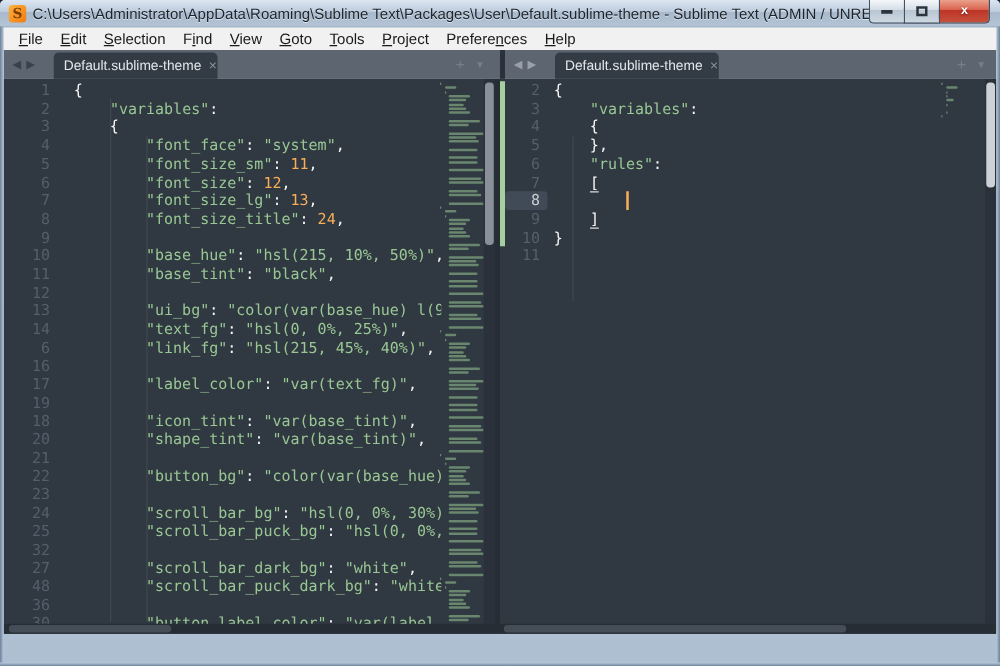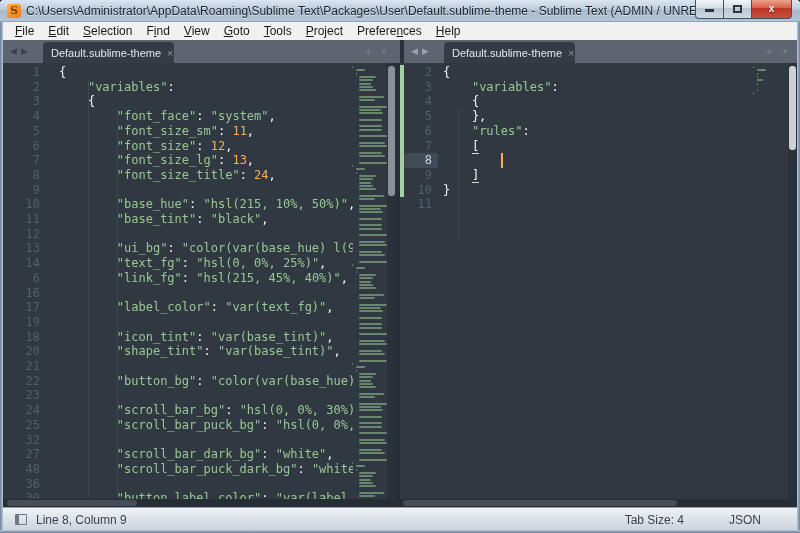--- a/index.html
+++ b/index.html
@@ -369,23 +369,17 @@
         </div>
       <div class="vscroll">
           <div class="vpuck"></div>
         </div>
       <div class="hscroll">
           <div class="hthumb"></div>
         </div>
     </div>
   </div>
 
-  <div id="statusbar">
-    <div id="status-icon"></div>
-    <div id="status-left">Line 8, Column 9</div>
-    <div id="status-tabsize">Tab Size: 4</div>
-    <div id="status-syntax">JSON</div>
-  </div>
 
   <div class="frame-edge" id="frame-left"></div>
   <div class="frame-edge" id="frame-right"></div>
   <div class="frame-edge" id="frame-bottom"></div>
 </div>
 
 </body></html>

